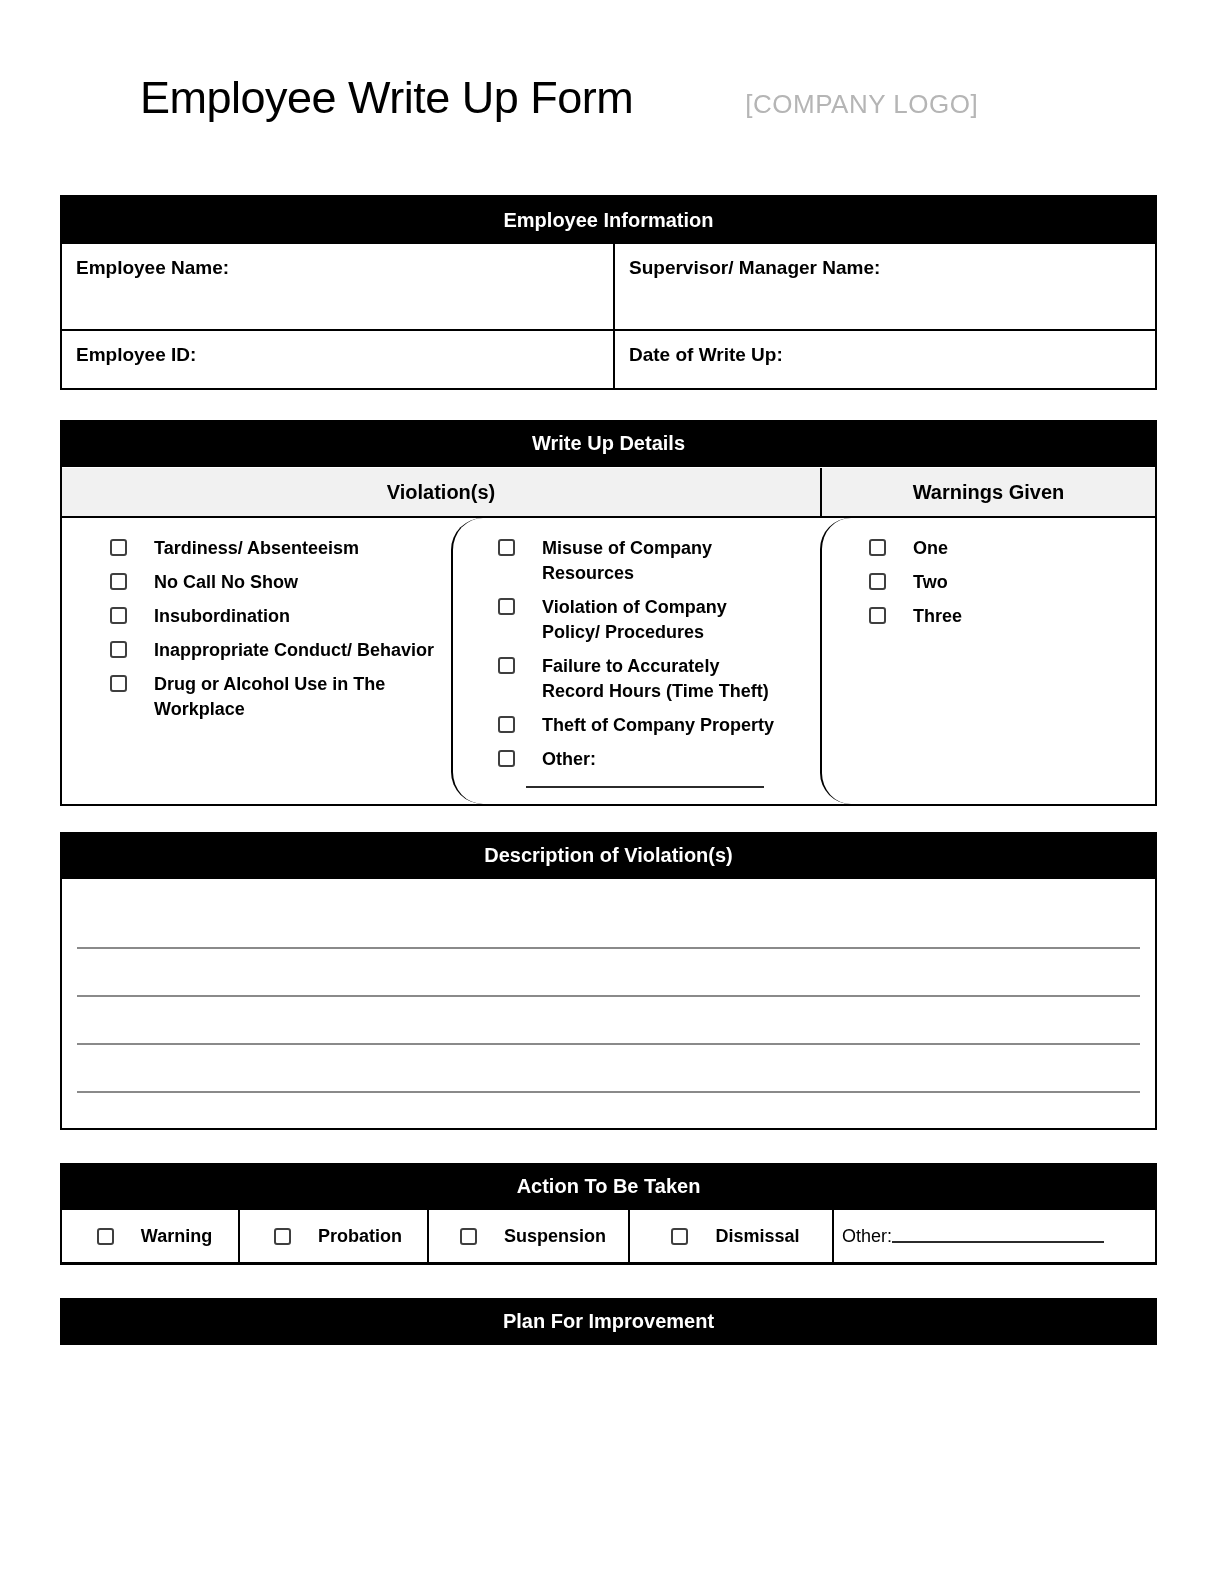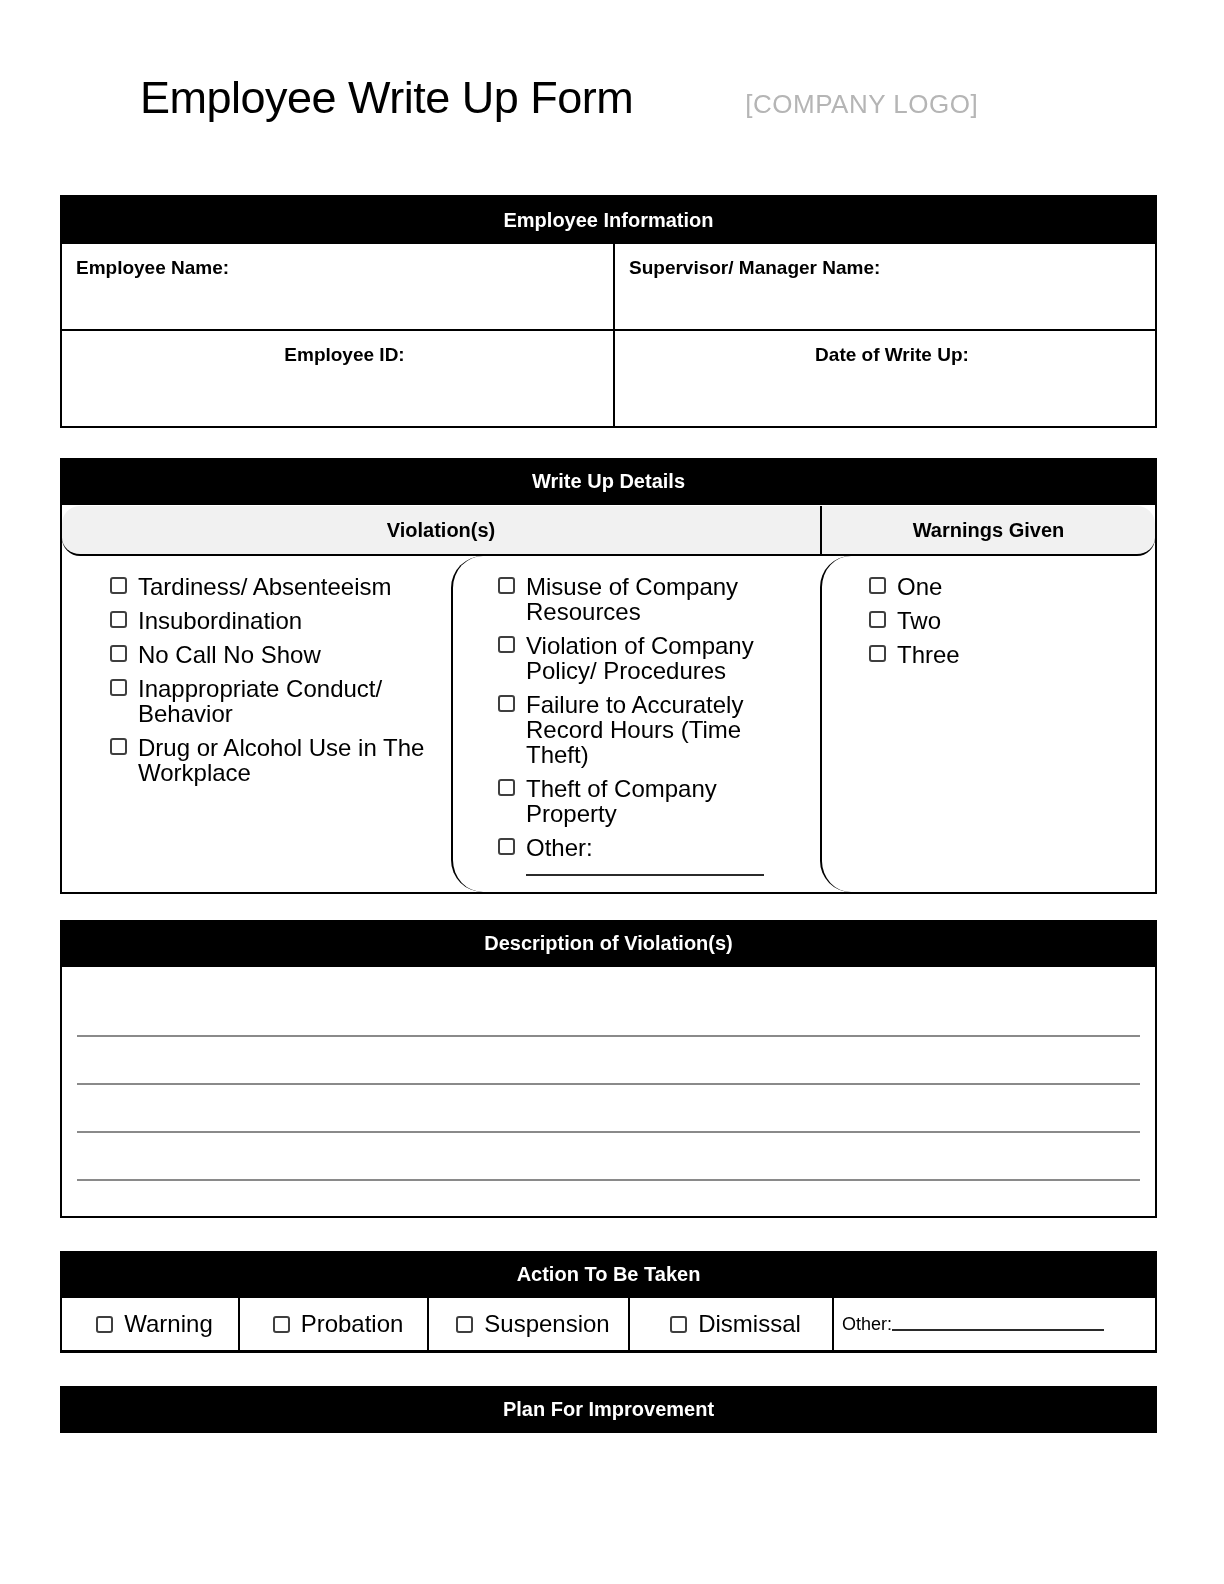--- a/index.html
+++ b/index.html
@@ -27,43 +27,43 @@
   .bar {
     background:#000; color:#fff;
     height:47px; line-height:47px;
     text-align:center; font-size:20px; font-weight:bold;
   }
 
   
   .emp-table { margin-top:71px; border:2px solid #000; }
   .emp-row { display:grid; grid-template-columns:551px 1fr; }
   .emp-row.r1 { height:85px; }
-  .emp-row.r2 { height:97px; border-top:2px solid #000;text-align:center; }
+  .emp-row.r2 { height:59px; border-top:2px solid #000; }
   .emp-cell { padding:13px 0 0 14px; font-size:19px; font-weight:bold; }
   .emp-cell + .emp-cell { border-left:2px solid #000; }
 
   
   .wud { margin-top:30px; border:2px solid #000; border-top:none; }
   .wud .bar { margin:1px -2px; width:calc(100% + 4px); }
-  .sub-row { display:grid; grid-template-columns:758px 1fr; background:#f1f1f1; border-bottom:2px solid #000;border-radius:18px; }
+  .sub-row { display:grid; grid-template-columns:758px 1fr; background:#f1f1f1; border-bottom:2px solid #000; }
   .sub-cell { height:48px; line-height:48px; text-align:center; font-size:20px; font-weight:bold; }
   .sub-cell + .sub-cell { border-left:2px solid #000; }
   .wud-body { display:grid; grid-template-columns:389px 369px 1fr; min-height:262px; }
   .wud-col { padding:18px 0 16px 48px; }
   .wud-col + .wud-col { border-left:2px solid #000; }
   .wud-col.c2 { padding-left:45px;border-radius:32px; }
   .wud-col.c3 { padding-left:47px;border-radius:31px; }
 
   .chk-item { display:flex; align-items:flex-start; margin-bottom:9px; }
   .cbx {
     flex:0 0 auto; width:17px; height:17px;
     border:2px solid #3f3f3f; border-radius:3px; background:#fff;
     margin-top:3px;
   }
-  .chk-lbl { margin-left:11px; font-size:24px; line-height:25px; }
+  .chk-lbl { margin-left:27px; font-size:18px; line-height:25px;font-weight:bold; }
   .c1 .chk-lbl { max-width:300px; }
   .c2 .chk-lbl { max-width:240px; }
   .other-line { margin:14px 0 0 28px; width:238px; border-bottom:2px solid #2b2b2b; height:1px; }
 
   
   .desc { margin-top:26px; }
   .desc-box { border:2px solid #000; border-top:none; height:251px; padding:22px 15px 0 15px; }
   .write-line { height:48px; border-bottom:2px solid #8a8a8a; }
   .write-line.first { height:48px; }
 
@@ -121,25 +121,25 @@
     </div>
     <div class="wud-body">
 
       <div class="wud-col c1">
         <div class="chk-item">
           <span class="cbx"></span>
           <span class="chk-lbl">Tardiness/ Absenteeism</span>
         </div>
         <div class="chk-item">
           <span class="cbx"></span>
+          <span class="chk-lbl">No Call No Show</span>
+        </div>
+        <div class="chk-item">
+          <span class="cbx"></span>
           <span class="chk-lbl">Insubordination</span>
-        </div>
-        <div class="chk-item">
-          <span class="cbx"></span>
-          <span class="chk-lbl">No Call No Show</span>
         </div>
         <div class="chk-item">
           <span class="cbx"></span>
           <span class="chk-lbl">Inappropriate Conduct/ Behavior</span>
         </div>
         <div class="chk-item">
           <span class="cbx"></span>
           <span class="chk-lbl">Drug or Alcohol Use in The Workplace</span>
         </div>
       </div>

